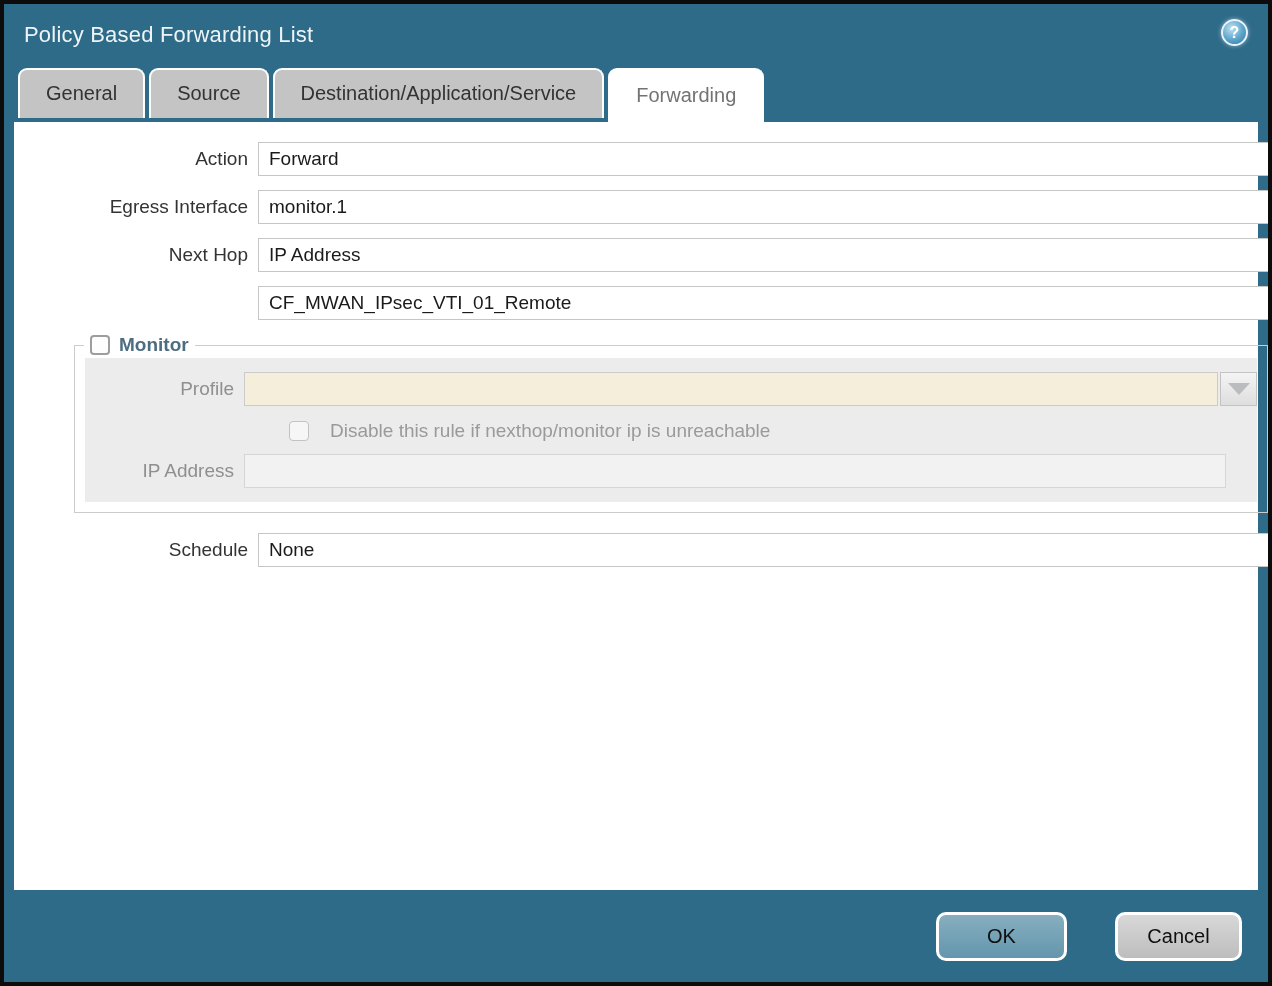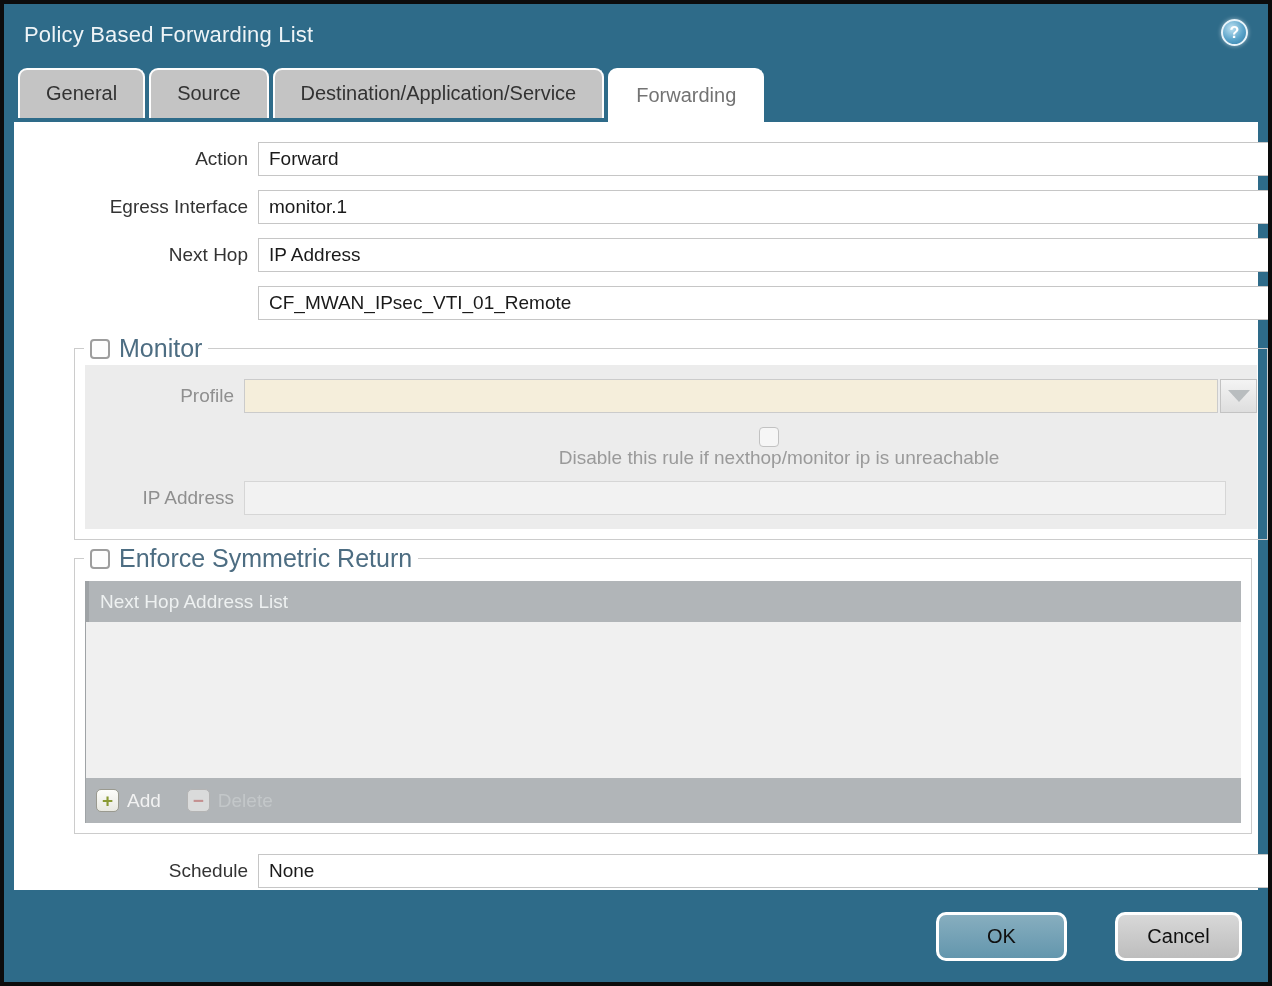--- a/index.html
+++ b/index.html
@@ -72,42 +72,42 @@
   }
   .dd-btn.disabled .dd-arrow { border-top-color:#b9bdbf; }
   .dd-btn.disabled { cursor:default; }
 
   
   fieldset {
     border:1px solid #ccc; margin:4px 6px 0 16px; padding:0 0 10px 0;
   }
   legend {
     margin-left:9px; padding:0 6px; display:flex; align-items:center;
-    font-size:25px; font-weight:normal; color:#4d6d82;
+    font-size:19px; font-weight:bold; color:#4d6d82;
   }
   .checkbox {
     width:20px; height:20px; background:#fdfdfd;
     border:2px solid #9d9d9d; border-radius:4px;
     margin-right:9px; flex:none; cursor:pointer;
   }
   .checkbox.disabled { border:1px solid #c2c2c2; background:#f6f6f6; cursor:default; }
 
   .monitor-panel {
     background:#ececec; margin:2px 10px 0 10px; padding:14px 0 14px 0;
   }
   .monitor-panel .row { margin-bottom:14px; }
   .monitor-panel .row:last-child { margin-bottom:0; }
   .monitor-panel .row-label { width:159px; color:#8f8f8f; }
   .field.profile {
     background:#f5eedb; border-color:#cbcbcb; width:974px;
   }
   .field.disabled-input {
     background:#f2f2f2; border-color:#d6d6d6; width:982px;
   }
-  .check-row { display:flex; align-items:center; margin:0 0 12px 204px;flex-direction:column; }
+  .check-row { display:flex; align-items:center; margin:0 0 12px 204px; }
   .check-row .check-label { font-size:19px; color:#9a9a9a; margin-left:12px; }
 
   
   .nh-table { margin:8px 10px 0 10px; border-left:1px solid #9fa3a6; }
   .nh-header {
     background:#b1b5b8; color:#eef1f1; font-size:19px;
     padding:10px 14px; height:41px; display:flex; align-items:center;
     box-shadow:inset 3px 0 0 #9fa3a6;
   }
   .nh-body { background:#f0f0f0; height:156px; }
@@ -211,40 +211,20 @@
           <span class="checkbox disabled"></span>
           <span class="check-label">Disable this rule if nexthop/monitor ip is unreachable</span>
         </div>
         <div class="row">
           <div class="row-label">IP Address</div>
           <div class="field disabled-input"></div>
         </div>
       </div>
     </fieldset>
 
-    <fieldset>
-      <legend>
-        <span class="checkbox"></span>
-        <span>Enforce Symmetric Return</span>
-      </legend>
-      <div class="nh-table">
-        <div class="nh-header">Next Hop Address List</div>
-        <div class="nh-body"></div>
-        <div class="nh-footer">
-          <div class="tbl-btn">
-            <span class="ico">+</span>
-            <span class="lbl">Add</span>
-          </div>
-          <div class="tbl-btn disabled">
-            <span class="ico">−</span>
-            <span class="lbl">Delete</span>
-          </div>
-        </div>
-      </div>
-    </fieldset>
 
     <div class="row schedule-row">
       <div class="row-label">Schedule</div>
       <div class="field">None</div>
       <div class="dd-btn">
           <span class="dd-arrow"></span>
         </div>
     </div>
 
   </div>

